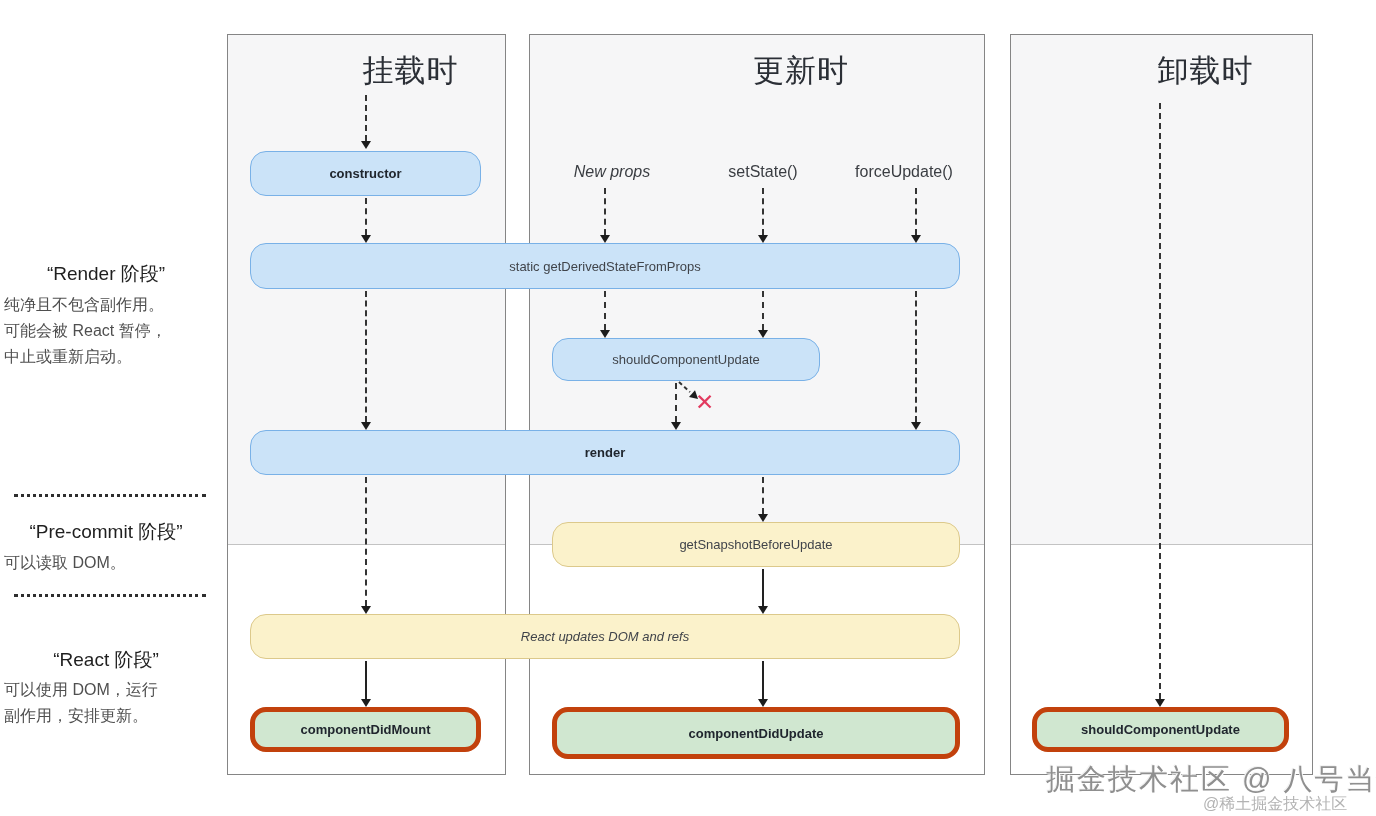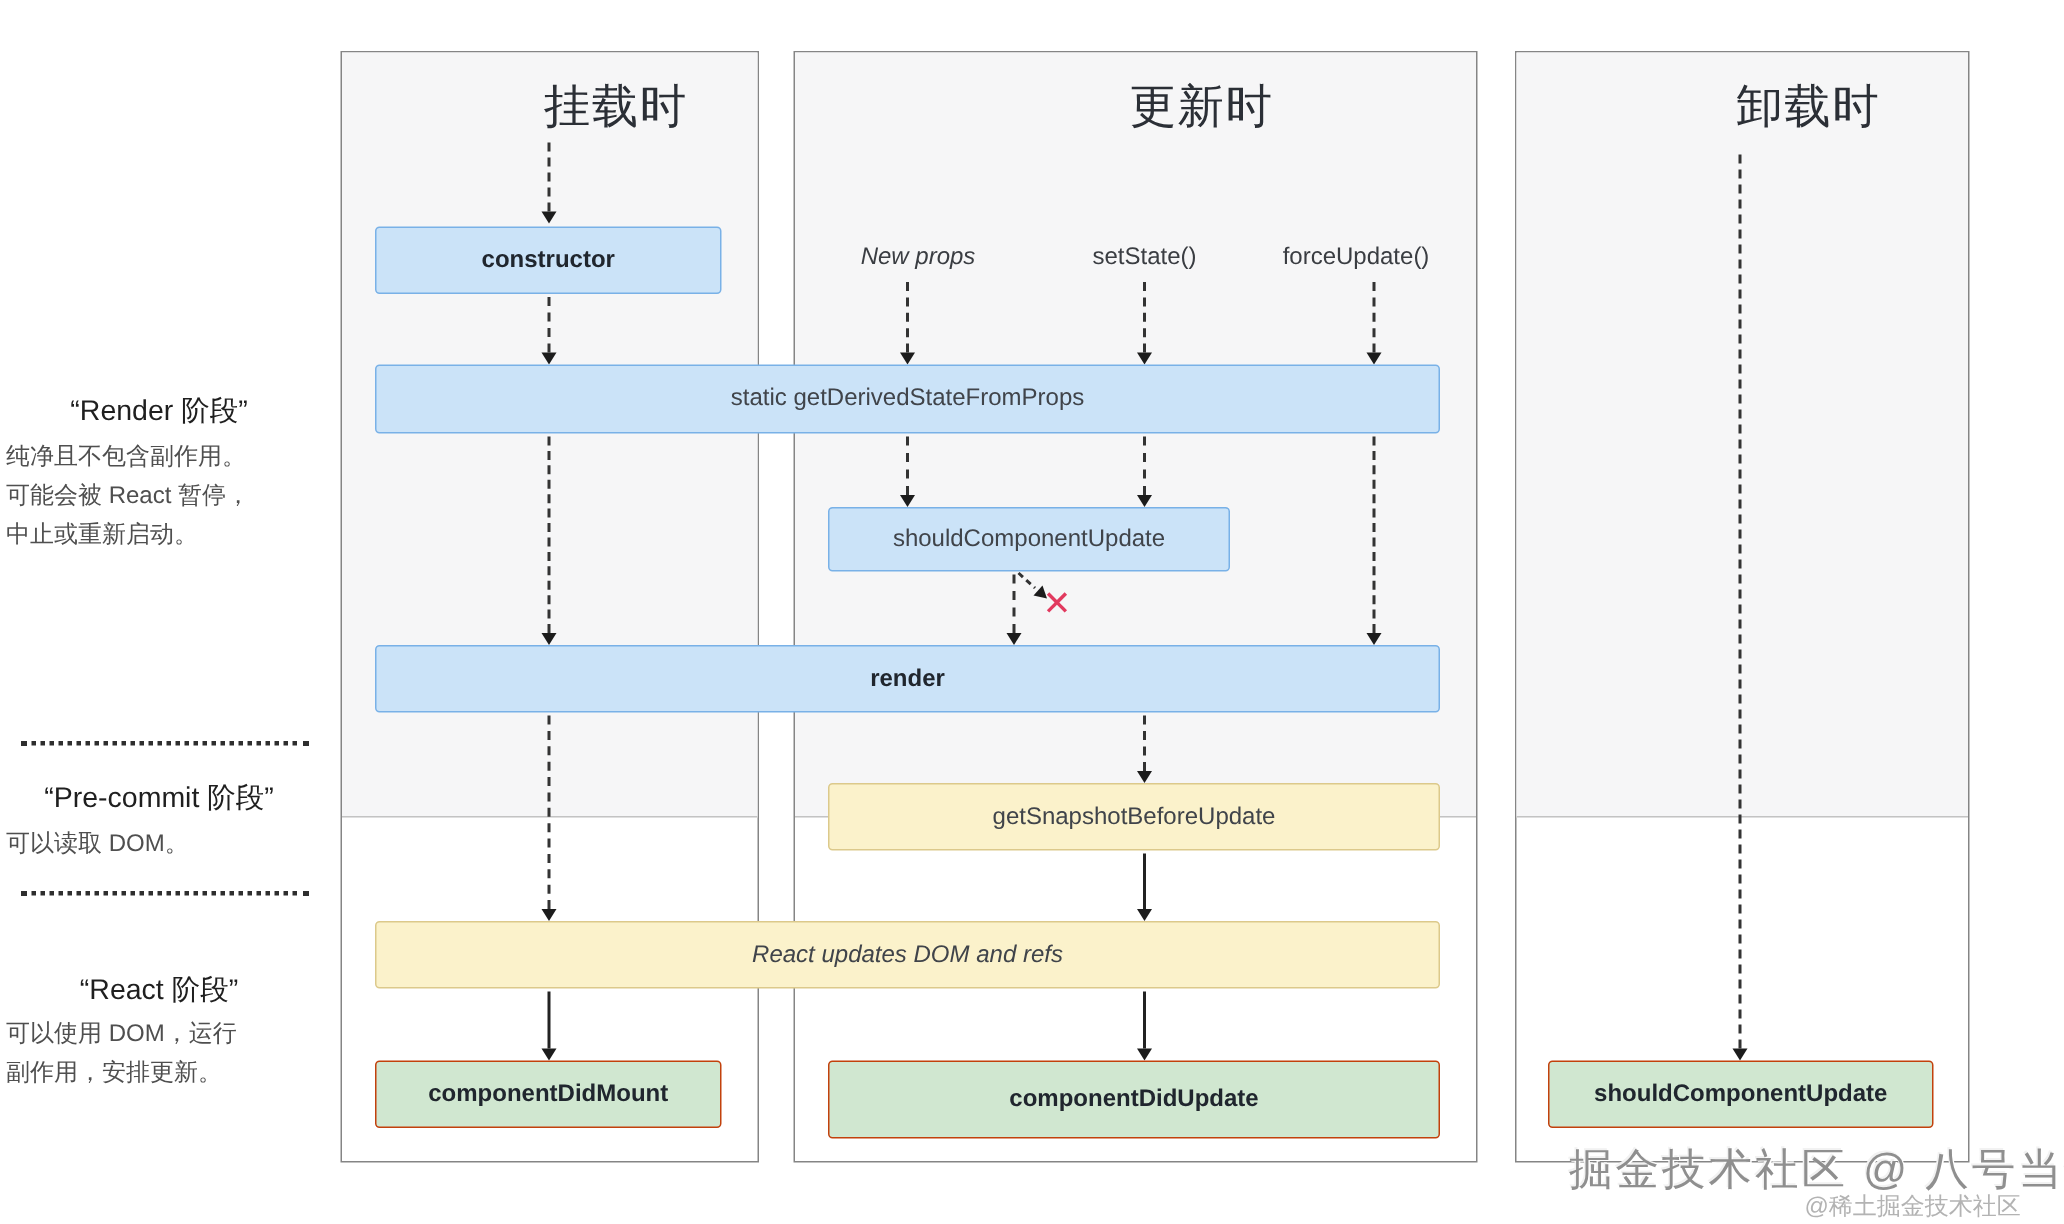--- a/index.html
+++ b/index.html
@@ -19,25 +19,25 @@
     background:#f6f6f7; border-bottom:1px solid #c3c3c3;
   }
   .panel-title {
     position:absolute; top:50px; left:0; right:0; text-align:center;
     font-size:31px; color:#2b2f36; letter-spacing:1px; z-index:2;padding-left:44px;
   }
   
   .box {
     position:absolute; box-sizing:border-box; z-index:5;
     display:flex; align-items:center; justify-content:center;
-    border-radius:3px; font-size:16px; color:#40444a; cursor:pointer;
+    border-radius:16px; font-size:13px; color:#40444a; cursor:pointer;
   }
   .blue   { background:#cbe3f8; border:1px solid #79b1e7; }
   .yellow { background:#fbf2cb; border:1px solid #dcc98b; }
-  .green  { background:#d0e7d0; border:1px solid #c2410c; }
+  .green  { background:#d0e7d0; border:5px solid #c2410c; }
   .bold   { font-weight:700; color:#20262e; }
   .italic { font-style:italic; }
   
   .trigger {
     position:absolute; top:163px; transform:translateX(-50%);
     font-size:16px; color:#3a3d42; white-space:nowrap; z-index:3;
   }
   
   .arr { position:absolute; width:0; z-index:4; }
   .arr.dashed { border-left:2px dashed #333; }

